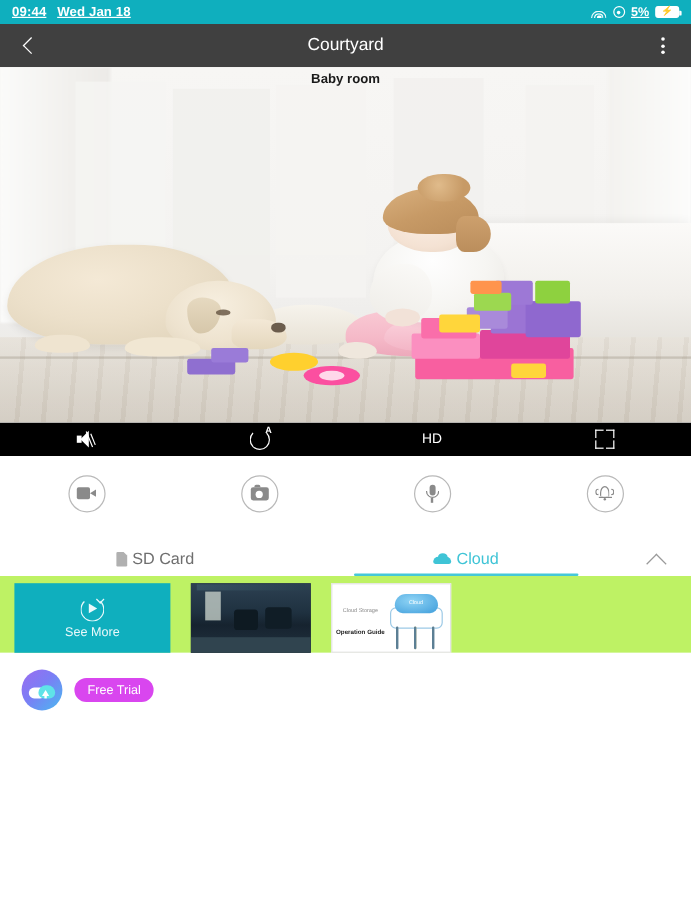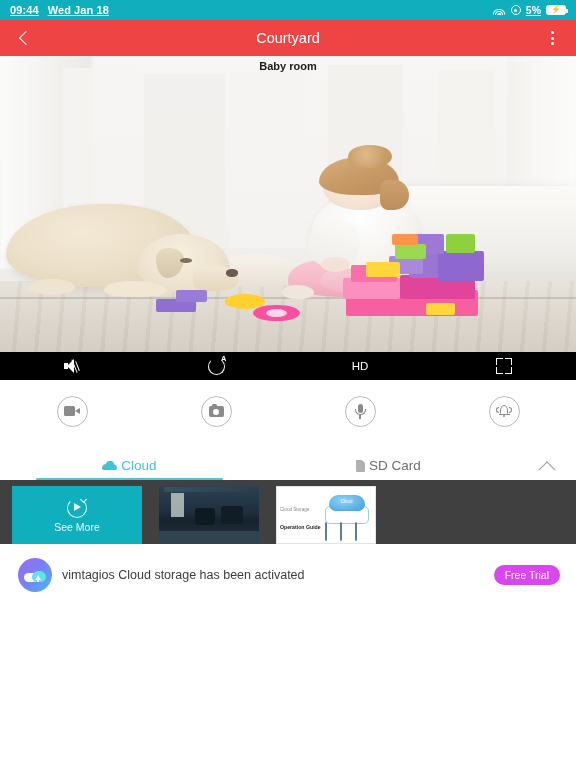--- a/index.html
+++ b/index.html
@@ -38,21 +38,21 @@
     background:#ffffff;
   }
   .batt::after {
     content:""; position:absolute; right:-3px; top:3px;
     width:1.8px; height:4px; background:#fff; border-radius:0 1px 1px 0;
   }
   .bolt { font-size:8px; color:#0fafbe; line-height:1; }
 
   
   .navbar {
-    height:36px; background:#ef4444; color:#fff;
+    height:36px; background:#404040; color:#fff;
     display:flex; align-items:center; position:relative;gap:46px;
   }
   .nav-back {
     width:48px; height:36px; display:flex; align-items:center; justify-content:center;
   }
   .chev-left {
     width:10px; height:10px; border-left:1.6px solid #fff; border-bottom:1.6px solid #fff;
     transform:rotate(45deg); margin-left:4px;
   }
   .nav-title {
@@ -263,21 +263,21 @@
   .sd-ico { width:9px; height:12px; background:#b0b0b0; border-radius:1px 3px 1px 1px;
     position:relative; }
   .sd-ico::after { content:""; position:absolute; right:0; top:0;
     border-top:3px solid #fff; border-left:3px solid transparent; }
   .tab-collapse { width:58px; display:flex; align-items:center; justify-content:center;
     padding-bottom:7px; }
   .chev-up { width:12px; height:12px; border-left:1.8px solid #9a9a9a; border-top:1.8px solid #9a9a9a;
     transform:rotate(45deg) translate(2px,2px); }
 
   
-  .cards { padding:6px 12px 0 12px; display:flex; gap:17px; background:#404040; }
+  .cards { padding:6px 12px 0 12px; display:flex; gap:17px; background:#bef264;text-align:center; }
   .card { height:58px; overflow:hidden; position:relative; }
   .card-seemore {
     width:130px; background:#0fafbe; display:flex; flex-direction:column;
     align-items:center; justify-content:center; gap:3px; color:#eaf9fb;
   }
   .replay-ico { position:relative; width:20px; height:20px; }
   .replay-ico .ring { position:absolute; inset:0; border:1.6px solid #eaf9fb;
     border-radius:50%; border-top-color:transparent; }
   .replay-ico .arr { position:absolute; left:6.5px; top:5.5px; width:0; height:0;
     border-top:4.5px solid transparent; border-bottom:4.5px solid transparent; border-left:7px solid #eaf9fb; }
@@ -479,30 +479,30 @@
           <span class="bb"></span>
           <span class="cl"></span>
           <span class="wl"></span>
           <span class="wr"></span>
       </span>
     </span>
   </div>
 </div>
 
 <div class="tabs">
+  <div class="tab inactive">
+    <span class="sd-ico"></span>
+    <span>SD Card</span>
+  </div>
   <div class="tab active">
     <span class="cloud-ico">
         <span class="c1"></span>
         <span class="c2"></span>
       </span>
     <span>Cloud</span>
-  </div>
-  <div class="tab inactive">
-    <span class="sd-ico"></span>
-    <span>SD Card</span>
   </div>
   <div class="tab-collapse">
     <span class="chev-up"></span>
   </div>
 </div>
 
 <div class="cards">
   <div class="card card-seemore">
     <span class="replay-ico">
       <span class="ring"></span>
@@ -536,15 +536,14 @@
 
 <div class="notif">
   <span class="notif-avatar">
     <span class="av-cloud">
       <span class="cl1"></span>
         <span class="cl2"></span>
         <span class="arr"></span>
         <span class="stem"></span>
     </span>
   </span>
-  <span class="notif-text">vimtagios Cloud storage has been activated</span>
   <span class="badge">Free Trial</span>
 </div>
 
 </body></html>

